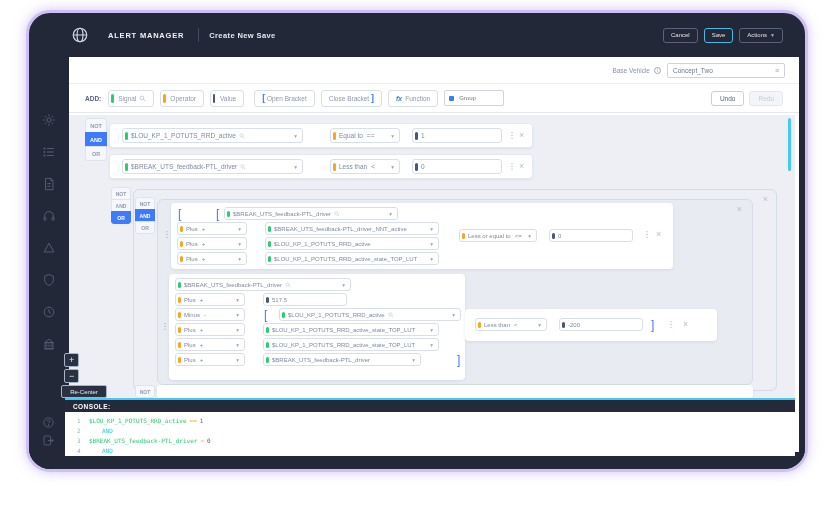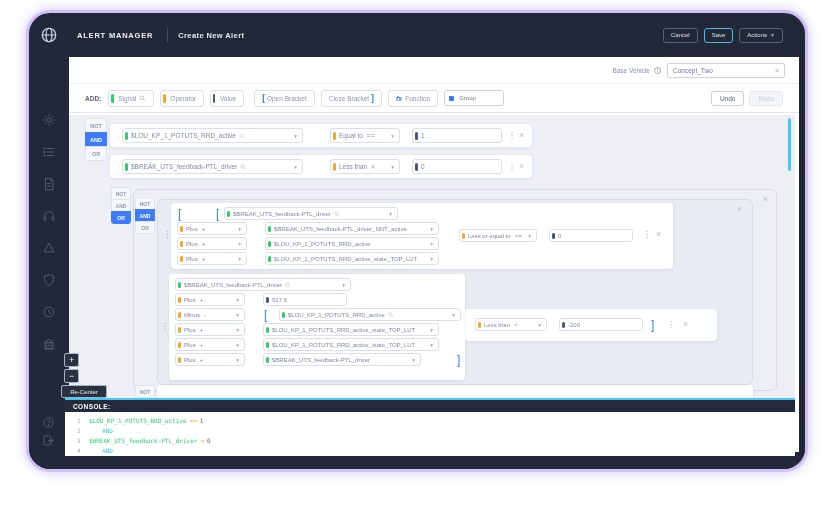--- a/index.html
+++ b/index.html
@@ -1,19 +1,19 @@
 <!DOCTYPE html>
 <html><head>
 <meta charset="utf-8">
 <style>
   html,body{margin:0;padding:0;background:#fff;width:836px;height:514px;font-family:"Liberation Sans",sans-serif;}
   *{box-sizing:border-box;}
   .window{position:absolute;left:26px;top:10px;width:782px;height:462px;background:#222838;border:3px solid #cfc0f4;border-radius:24px;box-shadow:0 0 12px rgba(170,150,235,.55);overflow:hidden;}
   
-  .topbar{position:absolute;left:0;top:0;right:0;height:44px;display:flex;align-items:center;}
+  .topbar{position:absolute;left:0;top:0;right:0;height:44px;display:flex;align-items:center;padding-left:31px;}
   .logo{width:40px;display:flex;justify-content:center;}
   .apptitle{font-size:7.5px;font-weight:bold;letter-spacing:.8px;color:#eef1f6;margin-left:8px;}
   .tdiv{width:1px;height:14px;background:#414a5e;margin:0 10px 0 14px;}
   .pagetitle{font-size:7.5px;color:#e4e8f0;letter-spacing:.4px;font-weight:bold;}
   .tb-btns{margin-left:auto;display:flex;gap:6px;margin-right:22px;}
   .tbtn{height:15px;border:1px solid #59637a;border-radius:3px;color:#dfe3ec;font-size:6px;display:flex;align-items:center;justify-content:center;padding:0 7px;background:transparent;}
   .tbtn.save{border-color:#49b9e8;}
   .tbtn .dcaret{font-size:5px;margin-left:3px;color:#aeb6c6;}
   
   .wbody{position:absolute;left:0;top:44px;right:0;height:401px;display:flex;}
@@ -86,21 +86,21 @@
   <div class="topbar">
     <div class="logo">
       <svg width="18" height="18" viewBox="0 0 16 16" fill="none" stroke="#cfd5e2" stroke-width="1.1">
         <circle cx="8" cy="8" r="6"></circle>
           <ellipse cx="8" cy="8" rx="2.6" ry="6"></ellipse>
           <line x1="2" y1="8" x2="14" y2="8"></line>
       </svg>
     </div>
     <span class="apptitle">ALERT MANAGER</span>
     <span class="tdiv"></span>
-    <span class="pagetitle">Create New Alert</span>
+    <span class="pagetitle">Create New Save</span>
     <div class="tb-btns">
       <button class="tbtn">Cancel</button>
       <button class="tbtn save">Save</button>
       <button class="tbtn">
           <span>Actions</span>
           <span class="dcaret">▼</span>
         </button>
     </div>
   </div>
 

